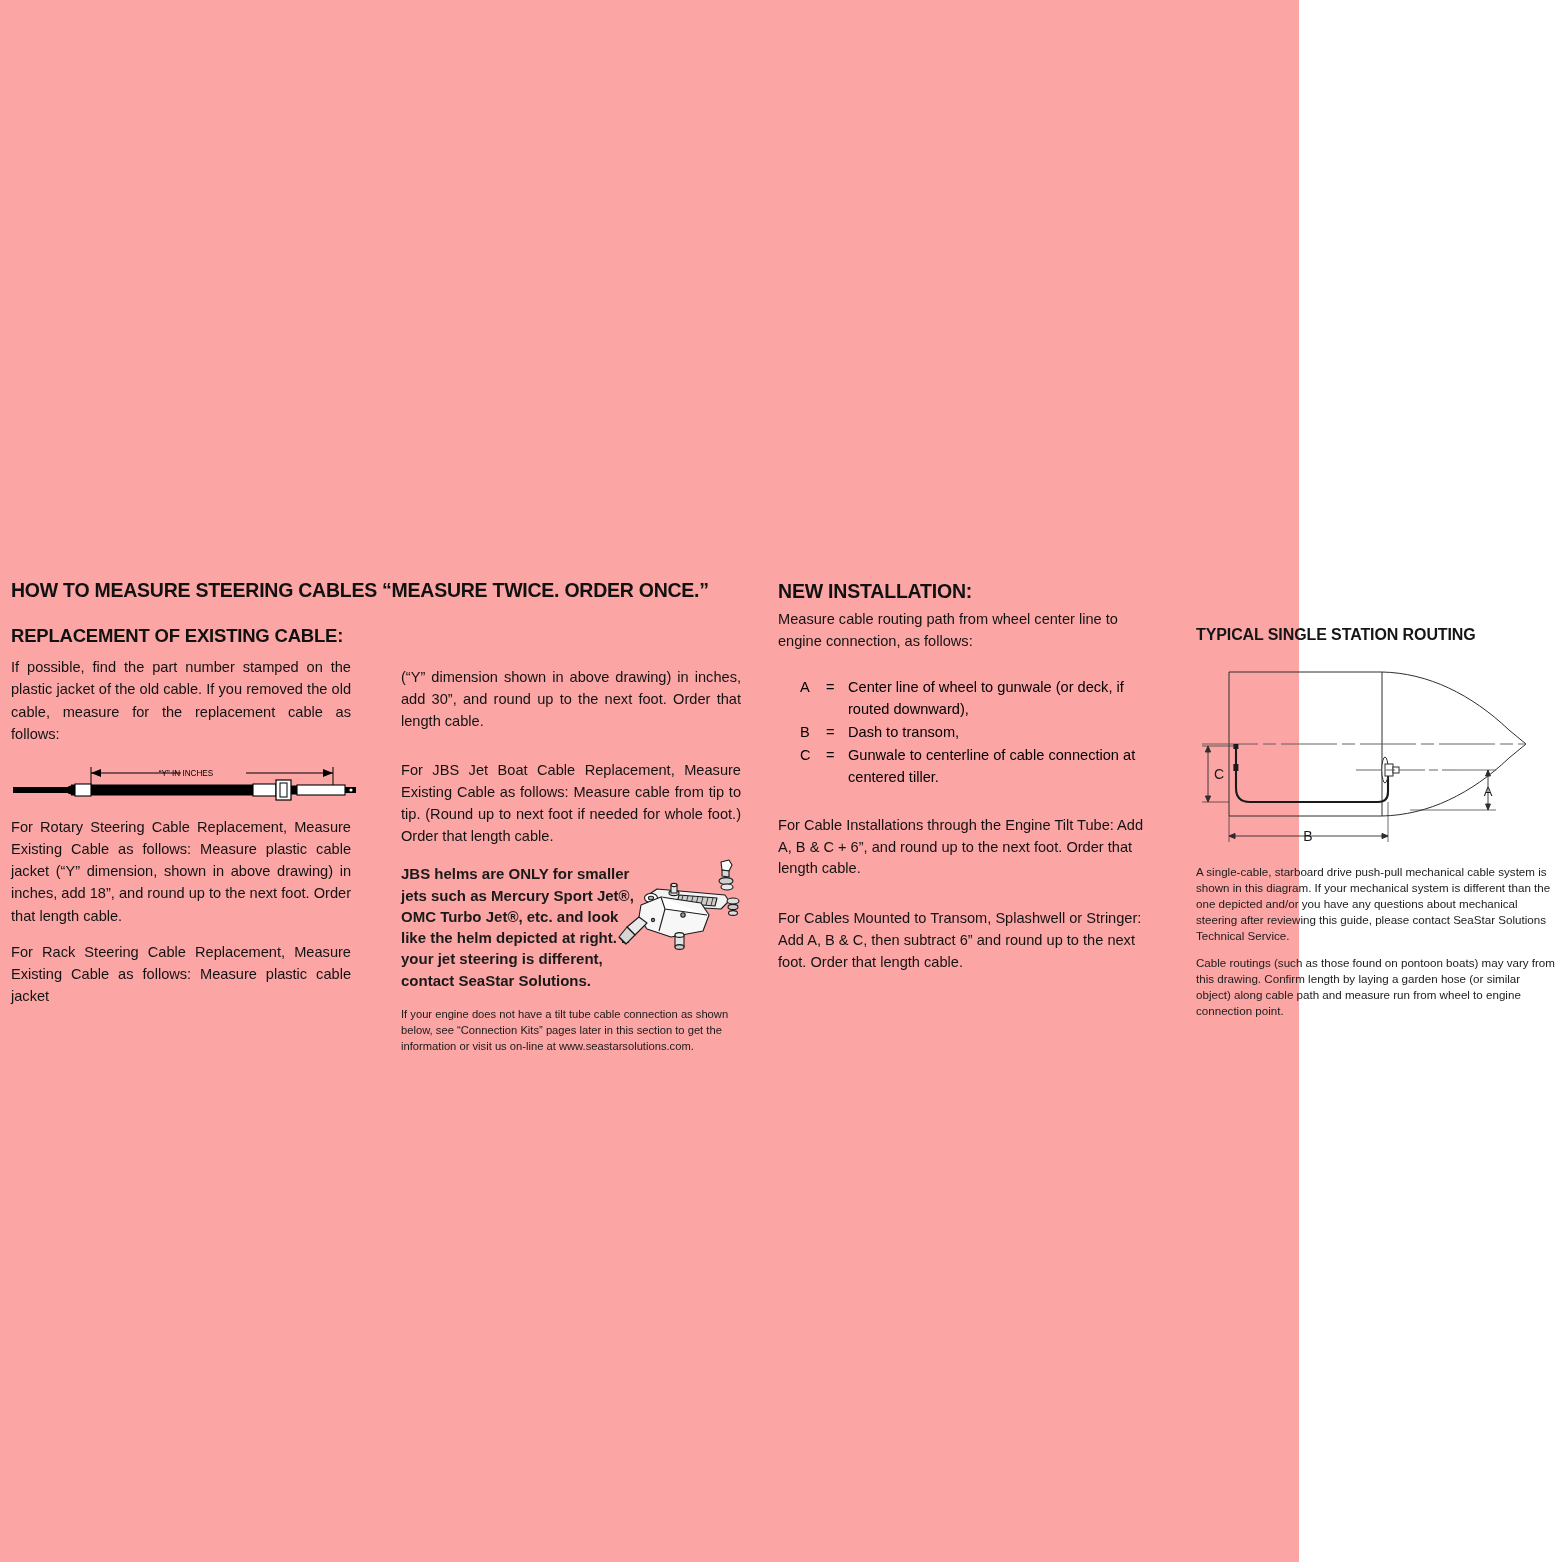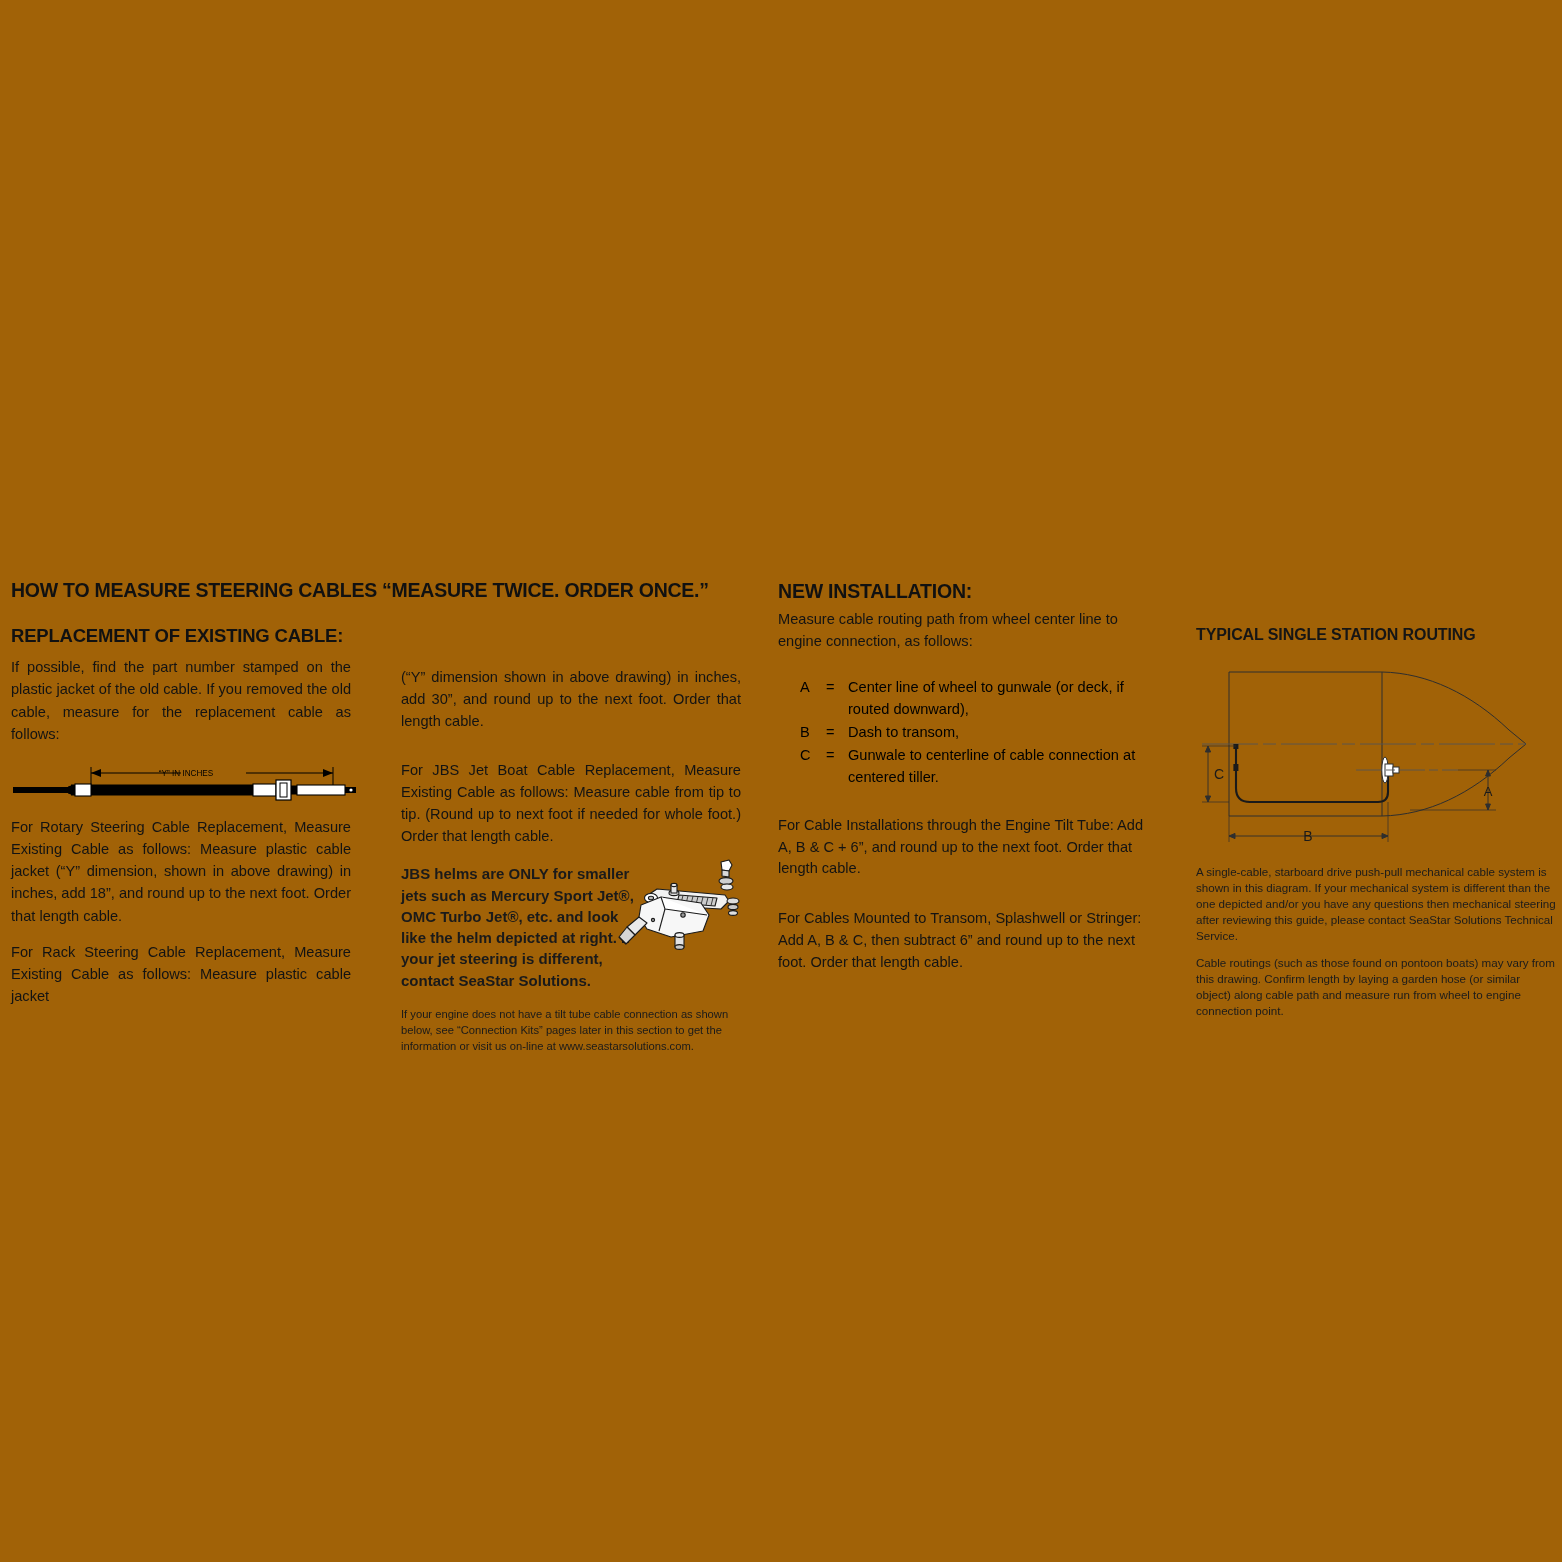--- a/index.html
+++ b/index.html
@@ -13,23 +13,23 @@
     position: relative;
     font-family: "Liberation Sans", sans-serif;
     color: #000000;
     overflow: hidden;
   }
 
   #page {
     position: absolute;
     left: 0;
     top: 0;
-    width: 1562px;
+    width: 1299px;
     height: 1562px;
-    background: #a16207;
+    background: #fca5a5;
   }
 
   
   .main-heading {
     position: absolute;
     left: 11px;
     top: 580px;
     width: 740px;
     font-size: 19.5px;
     font-weight: bold;
@@ -349,18 +349,18 @@
           <line x1="292" y1="110" x2="292" y2="150" stroke="#2e2e2e" stroke-width="0.9"></line>
           <polygon points="292,110 289.6,116 294.4,116" fill="#2e2e2e"></polygon>
           <polygon points="292,150 289.6,144 294.4,144" fill="#2e2e2e"></polygon>
           <line x1="262" y1="110" x2="300" y2="110" stroke="#2e2e2e" stroke-width="0.7"></line>
           <line x1="214" y1="150" x2="300" y2="150" stroke="#2e2e2e" stroke-width="0.7"></line>
           <text x="292" y="136" font-family="Liberation Sans, sans-serif" font-size="13" fill="#1a1a1a" stroke="none" text-anchor="middle">A</text>
         </g>
       </svg>
     </div>
 
-    <p class="note-par">A single-cable, starboard drive push-pull mechanical cable system is shown in this diagram. If your mechanical system is different than the one depicted and/or you have any questions then mechanical steering after reviewing this guide, please contact SeaStar Solutions Technical Service.</p>
+    <p class="note-par">A single-cable, starboard drive push-pull mechanical cable system is shown in this diagram. If your mechanical system is different than the one depicted and/or you have any questions about mechanical steering after reviewing this guide, please contact SeaStar Solutions Technical Service.</p>
 
     <p class="note-par">Cable routings (such as those found on pontoon boats) may vary from this drawing. Confirm length by laying a garden hose (or similar object) along cable path and measure run from wheel to engine connection point.</p>
   </div>
 
 </div>
 
 </body></html>

